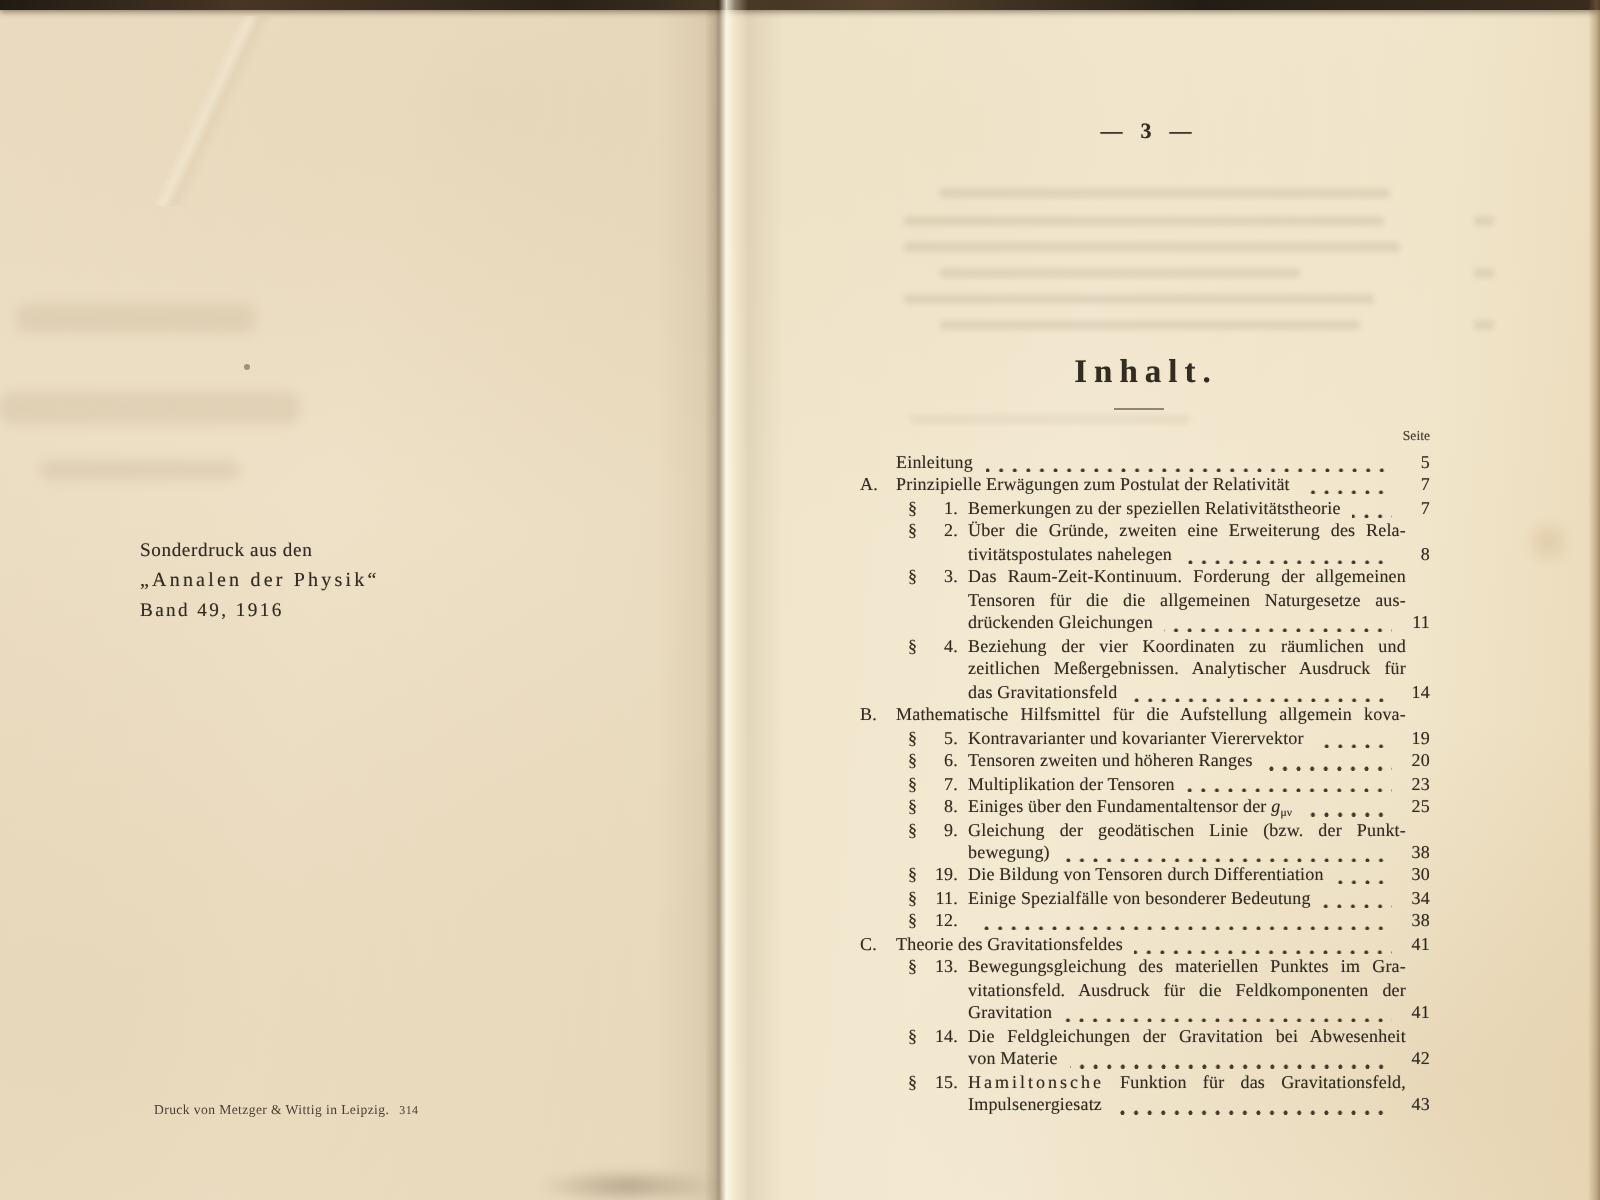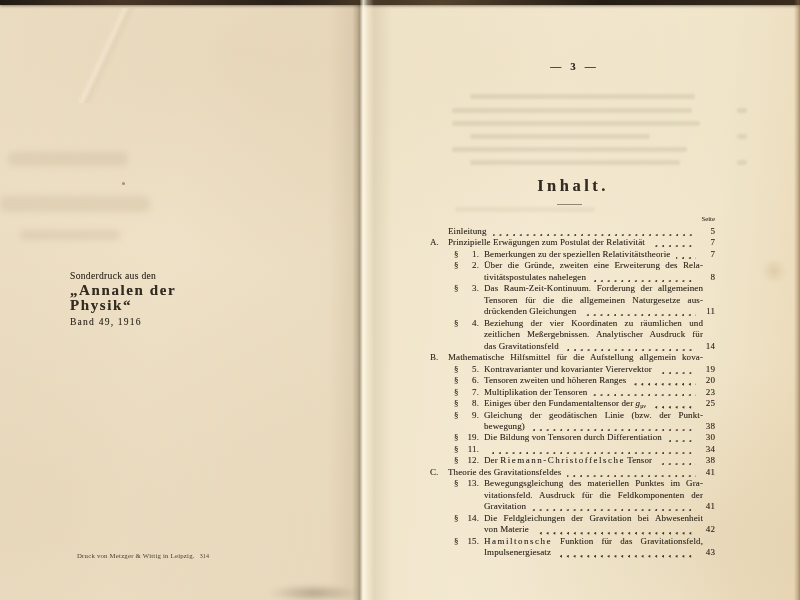--- a/index.html
+++ b/index.html
@@ -42,21 +42,21 @@
   .g-dot{position:absolute;width:3px;height:3px;background:rgba(90,70,50,0.5);border-radius:50%;}
   .stain{position:absolute;left:760px;top:260px;width:28px;height:22px;border-radius:50%;
     background:radial-gradient(circle, rgba(170,130,75,0.20), rgba(0,0,0,0) 70%);filter:blur(1.5px);}
 
   
   .ink{color:rgba(45,37,28,0.94);text-shadow:0 0 0.4px rgba(45,37,28,0.45);}
 
   
   .reprint{position:absolute;left:70px;top:268px;width:170px;text-align:left;line-height:15.2px;}
   .reprint .l1{font-size:9.6px;letter-spacing:0.3px;}
-  .reprint .l2{font-size:15px;font-weight:bold;letter-spacing:1.6px;}
+  .reprint .l2{font-size:10px;font-weight:normal;letter-spacing:1.6px;}
   .reprint .l3{font-size:9.6px;letter-spacing:1.2px;}
   .imprint{position:absolute;left:77px;top:552px;font-size:6.8px;letter-spacing:0.2px;color:rgba(55,46,36,0.9);}
   .imprint .jobno{font-size:6px;margin-left:5px;}
 
   
   .pg-head{position:absolute;left:430px;top:60px;width:286px;text-align:center;font-size:11px;font-weight:bold;}
   .pg-head .dash{letter-spacing:0;}
   .pg-head .hn{margin:0 9px;}
   .inhalt{position:absolute;left:430px;top:176px;width:286px;text-align:center;
     font-size:16.5px;font-weight:bold;letter-spacing:3.5px;}
@@ -226,27 +226,27 @@
       <div class="tl sec">
         <span class="para">§</span>
         <span class="num">19.</span>
         <span class="txt"><span>Die Bildung von Tensoren durch Differentiation</span></span>
         <span class="leader"></span>
         <span class="pg">30</span>
       </div>
       <div class="tl sec">
         <span class="para">§</span>
         <span class="num">11.</span>
+        <span class="txt"><span>Einige Spezialfälle von besonderer Bedeutung</span></span>
         <span class="leader"></span>
         <span class="pg">34</span>
       </div>
       <div class="tl sec">
         <span class="para">§</span>
         <span class="num">12.</span>
-        <span class="txt"><span>Der </span><span class="sp">Riemann-Christoffelsche</span><span> Tensor</span></span>
         <span class="leader"></span>
         <span class="pg">38</span>
       </div>
       <div class="tl top">
         <span class="lbl">C.</span>
         <span class="txt"><span>Theorie des Gravitationsfeldes</span></span>
         <span class="leader"></span>
         <span class="pg">41</span>
       </div>
       <div class="tl sec">

